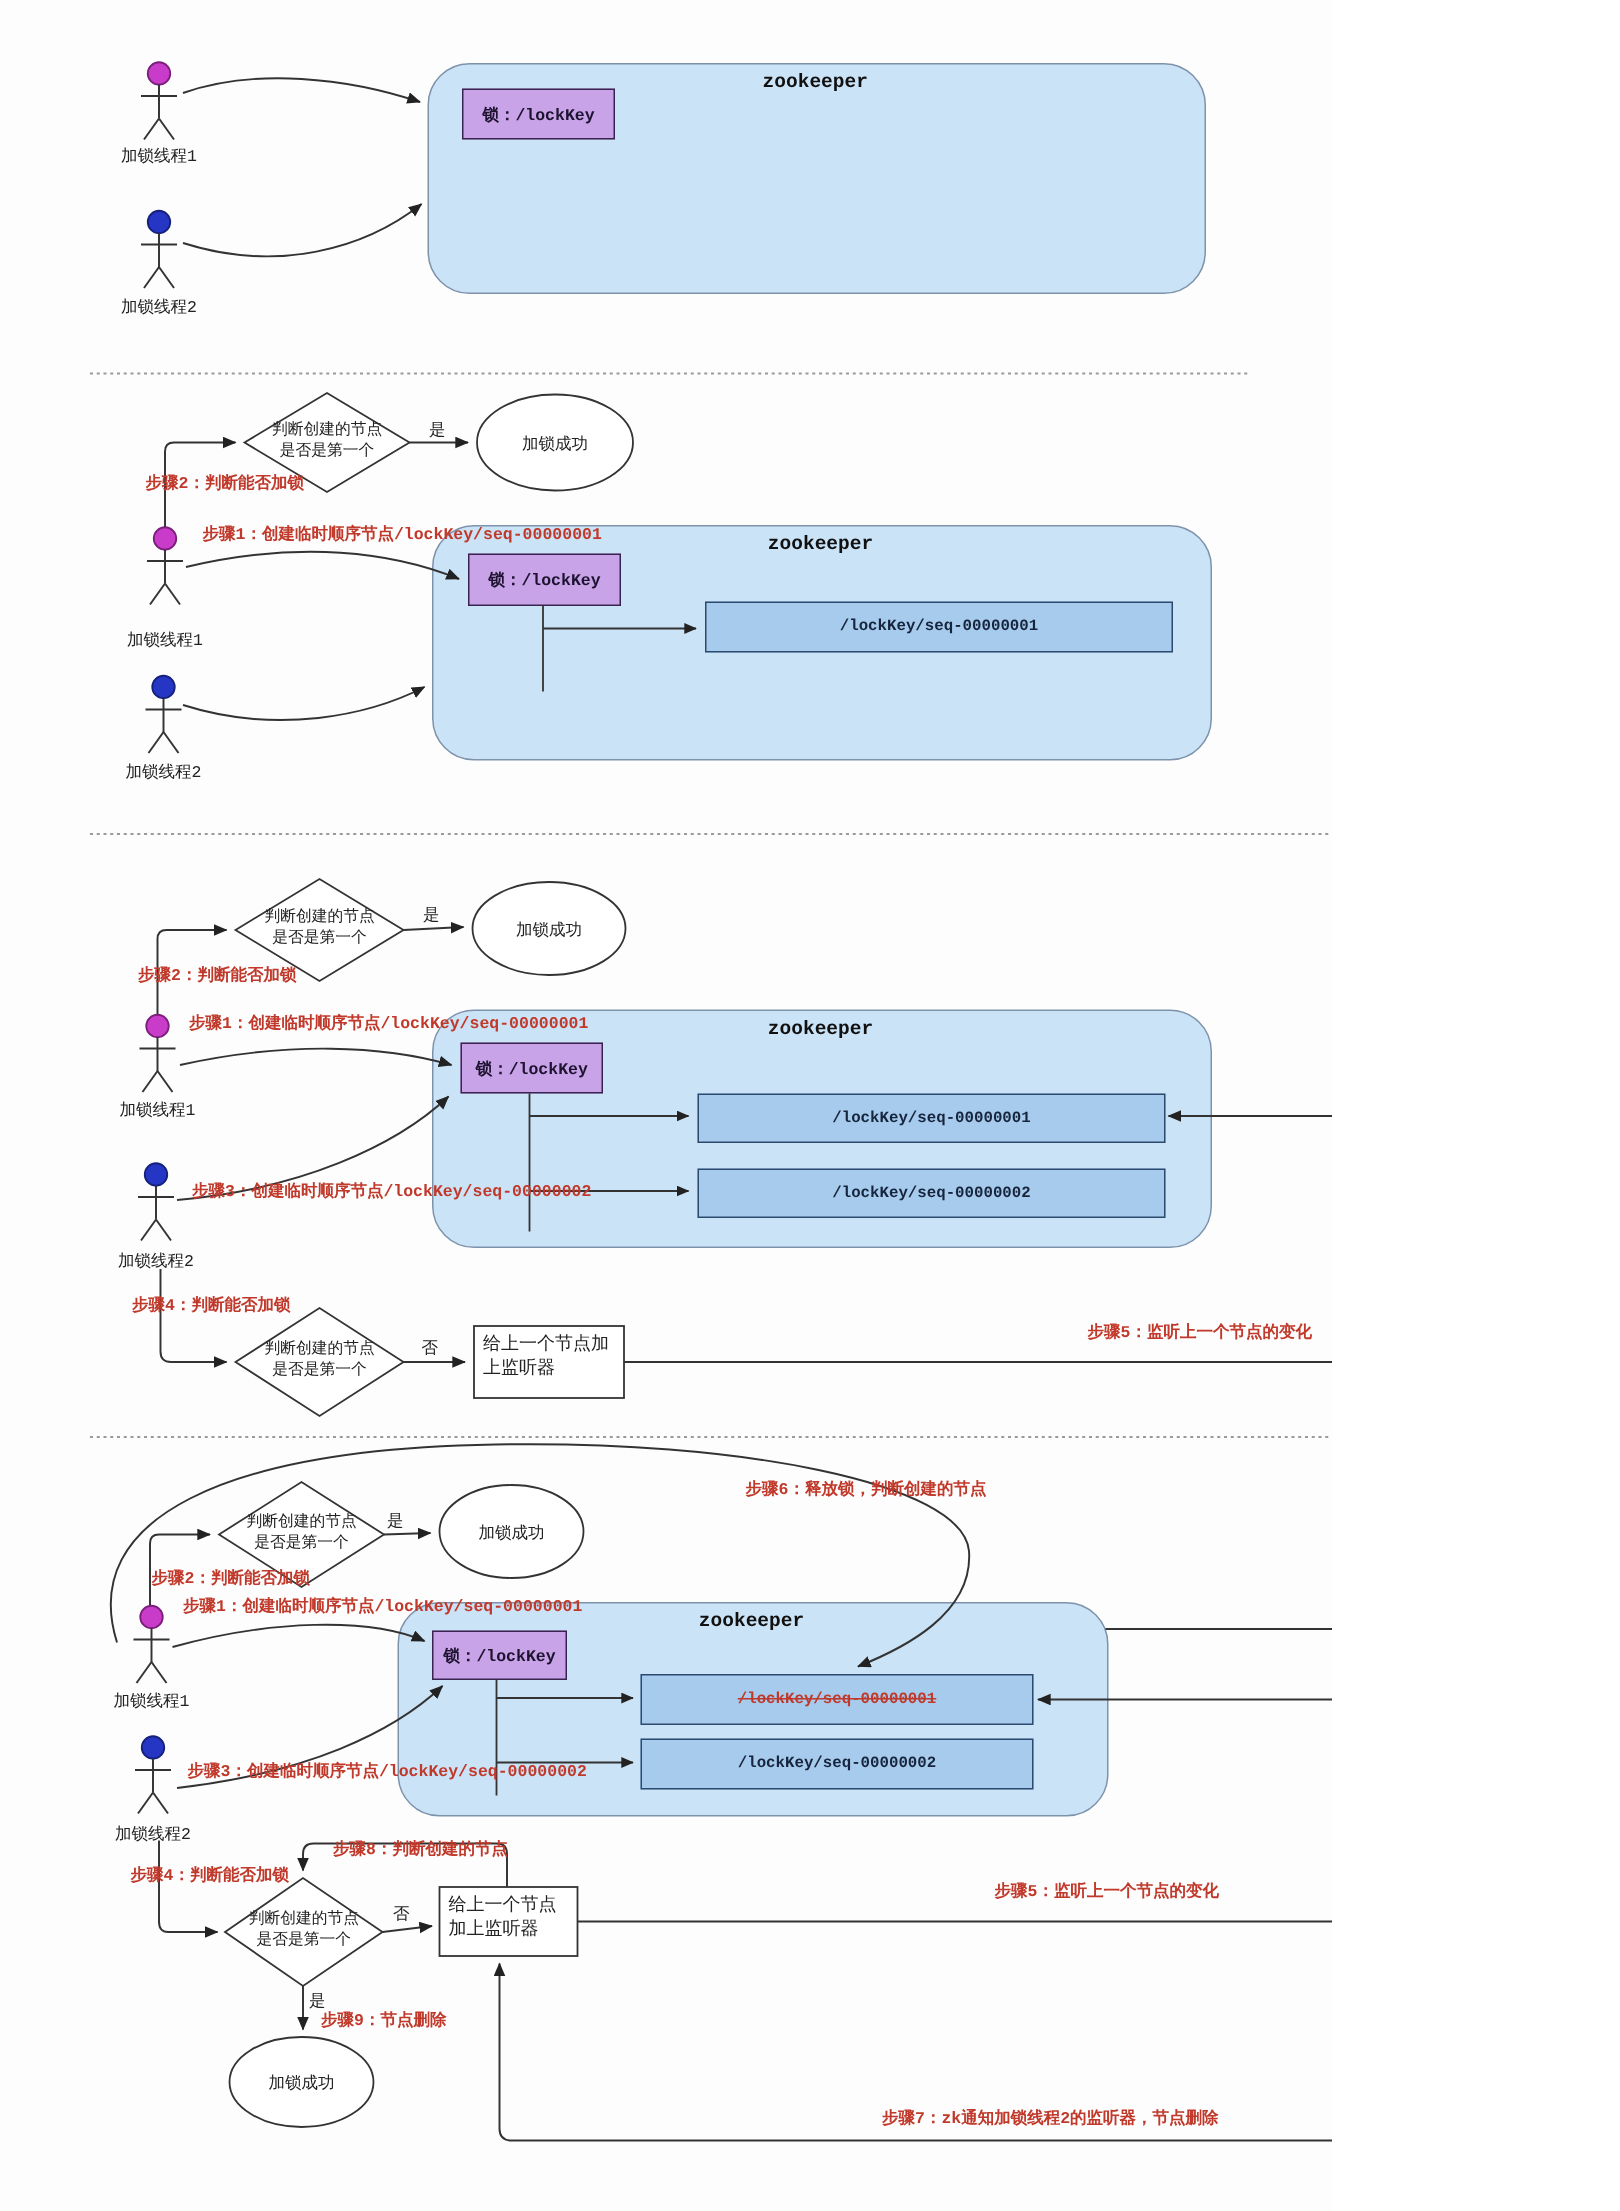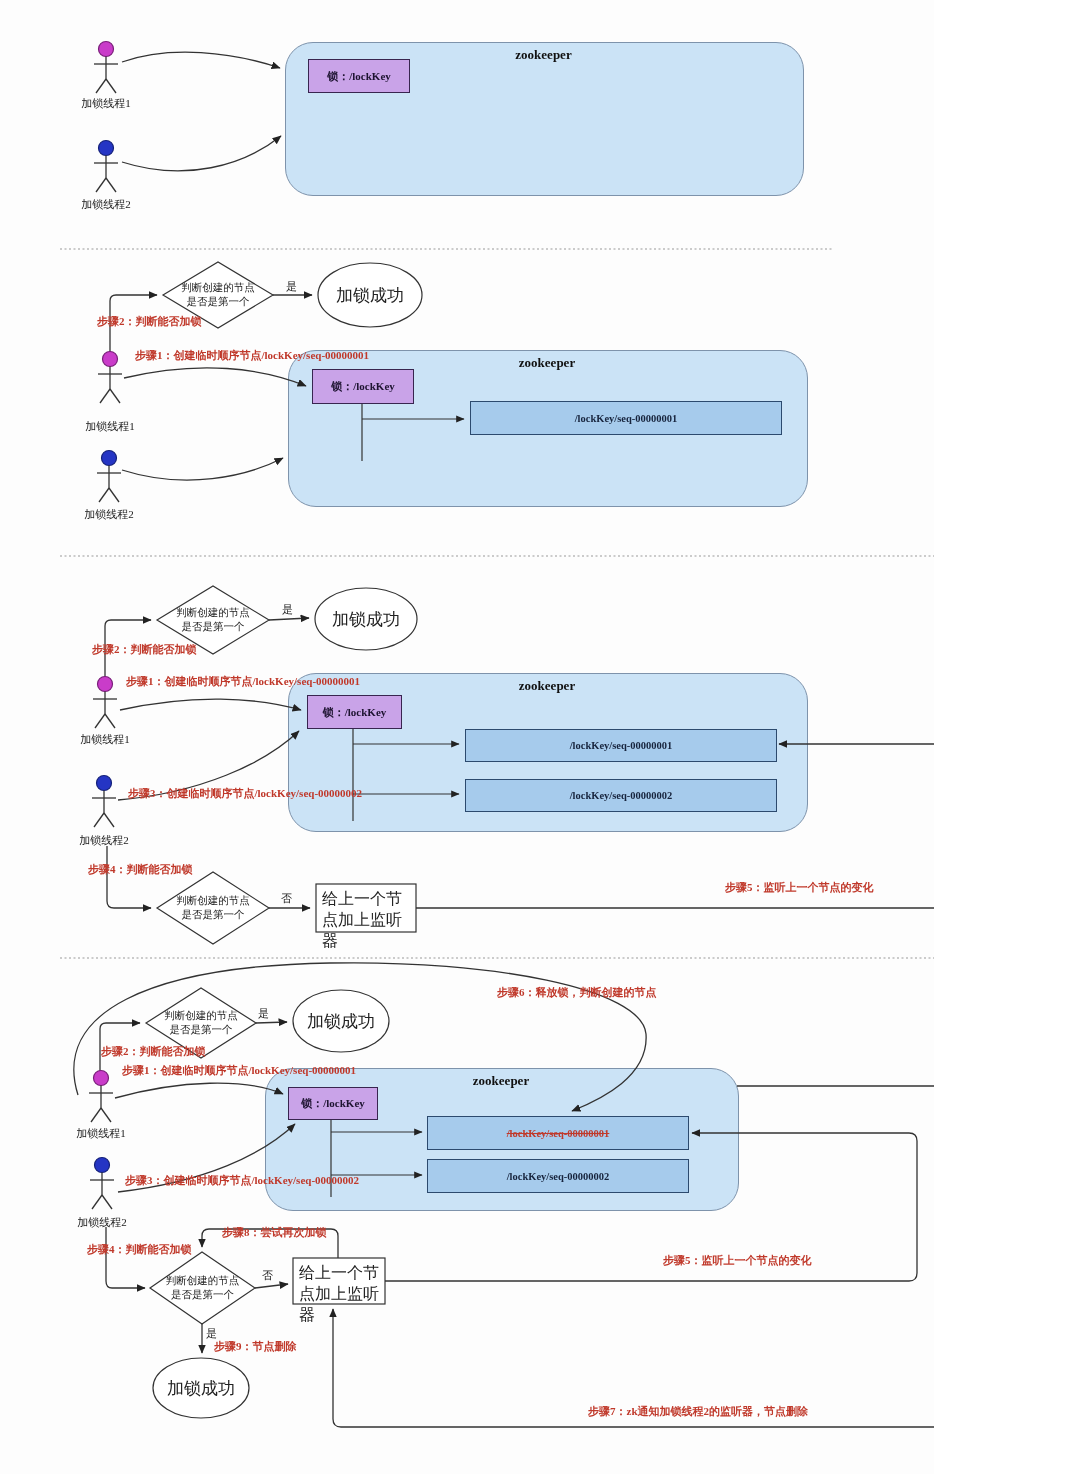--- a/index.html
+++ b/index.html
@@ -1,35 +1,35 @@
 <!DOCTYPE html>
 <html><head>
 <meta charset="utf-8">
 <style>
   html,body{margin:0;padding:0;background:#ffffff;}
   #canvas{position:relative;width:888px;height:1474px;background:#fdfdfd;overflow:hidden;
-          font-family:Liberation Serif, serif;padding-left:46px;}
+          font-family:Liberation Mono, monospace;}
   #wires{position:absolute;left:0;top:0;z-index:2;}
   .box-layer{position:absolute;left:0;top:0;width:100%;height:100%;z-index:1;}
   .txt-layer{position:absolute;left:0;top:0;width:100%;height:100%;z-index:3;pointer-events:none;}
   .zk{position:absolute;background:#cbe3f6;border:1px solid #7e93ab;border-radius:28px;}
   .zk-title{position:absolute;text-align:center;font-size:13px;font-weight:bold;color:#111;}
   .lockbox{position:absolute;background:#c9a3e8;border:1.5px solid #38254f;display:flex;
            align-items:center;justify-content:center;font-size:11px;font-weight:bold;color:#1d1330;}
   .node{position:absolute;background:#a6cbec;border:1px solid #2c4a6e;display:flex;
         align-items:center;justify-content:center;font-size:10.5px;font-weight:bold;color:#17243d;text-align:center;}
   .node.deleted{color:#c0392b;text-decoration:line-through;}
   .dtext{position:absolute;display:flex;align-items:center;justify-content:center;text-align:center;
          font-size:10.5px;color:#222;line-height:1.3;white-space:pre-line;}
   .etext{position:absolute;display:flex;align-items:center;justify-content:center;text-align:left;
-         font-size:17px;color:#222;}
+         font-size:11px;color:#222;}
   .red{position:absolute;font-size:11px;font-weight:bold;color:#c0392b;white-space:nowrap;}
   .lbl{position:absolute;font-size:11px;color:#222;text-align:center;}
   .yn{position:absolute;font-size:11px;color:#222;}
-  .listener-txt{position:absolute;font-size:16px;color:#222;line-height:1.3;padding:3px 4px;box-sizing:border-box;}
+  .listener-txt{position:absolute;font-size:12px;color:#222;line-height:1.3;padding:3px 4px;box-sizing:border-box;}
   .ln{fill:none;stroke:#333;stroke-width:1.3px;}
   .thin{fill:none;stroke:#333;stroke-width:1.2px;}
   .shape{fill:#ffffff;stroke:#333;stroke-width:1.2px;}
   .sep{stroke:#9a9a9a;stroke-width:1.2px;stroke-dasharray:2 2.5;}
   .actor line{stroke:#333;stroke-width:1.3px;}
   .h1{fill:#c93cc9;stroke:#7a1f7a;stroke-width:1.2px;}
   .h2{fill:#2535c4;stroke:#15217a;stroke-width:1.2px;}
 </style>
 </head>
 <body>
@@ -204,21 +204,21 @@
     <span class="red" style="left:101px;top:1044px;">步骤2：判断能否加锁</span>
     <span class="red" style="left:497px;top:985px;">步骤6：释放锁，判断创建的节点</span>
     <span class="red" style="left:122px;top:1063px;">步骤1：创建临时顺序节点/lockKey/seq-00000001</span>
     <div class="zk-title" style="left:265px;top:1073px;width:472px;">zookeeper</div>
     <div class="lockbox" style="left:288px;top:1087px;width:88px;height:31px;">锁：/lockKey</div>
     <div class="node deleted" style="left:427px;top:1116px;width:260px;height:32px;">/lockKey/seq-00000001</div>
     <div class="node" style="left:427px;top:1159px;width:260px;height:32px;">/lockKey/seq-00000002</div>
     <div class="lbl" style="left:61px;top:1126px;width:80px;">加锁线程1</div>
     <div class="lbl" style="left:62px;top:1215px;width:80px;">加锁线程2</div>
     <span class="red" style="left:125px;top:1173px;">步骤3：创建临时顺序节点/lockKey/seq-00000002</span>
-    <span class="red" style="left:222px;top:1225px;">步骤8：尝试再次加锁</span>
+    <span class="red" style="left:222px;top:1225px;">步骤8：判断创建的节点</span>
     <span class="red" style="left:87px;top:1242px;">步骤4：判断能否加锁</span>
     <div class="dtext" style="left:150px;top:1252px;width:105px;height:72px;">判断创建的节点
 是否是第一个</div>
     <span class="yn" style="left:262px;top:1268px;">否</span>
     <div class="listener-txt" style="left:295px;top:1260px;width:88px;">给上一个节点加上监听器</div>
     <span class="red" style="left:663px;top:1253px;">步骤5：监听上一个节点的变化</span>
     <span class="yn" style="left:206px;top:1326px;">是</span>
     <span class="red" style="left:214px;top:1339px;">步骤9：节点删除</span>
     <div class="etext" style="left:153px;top:1358px;width:96px;height:60px;">加锁成功</div>
     <span class="red" style="left:588px;top:1404px;">步骤7：zk通知加锁线程2的监听器，节点删除</span>

